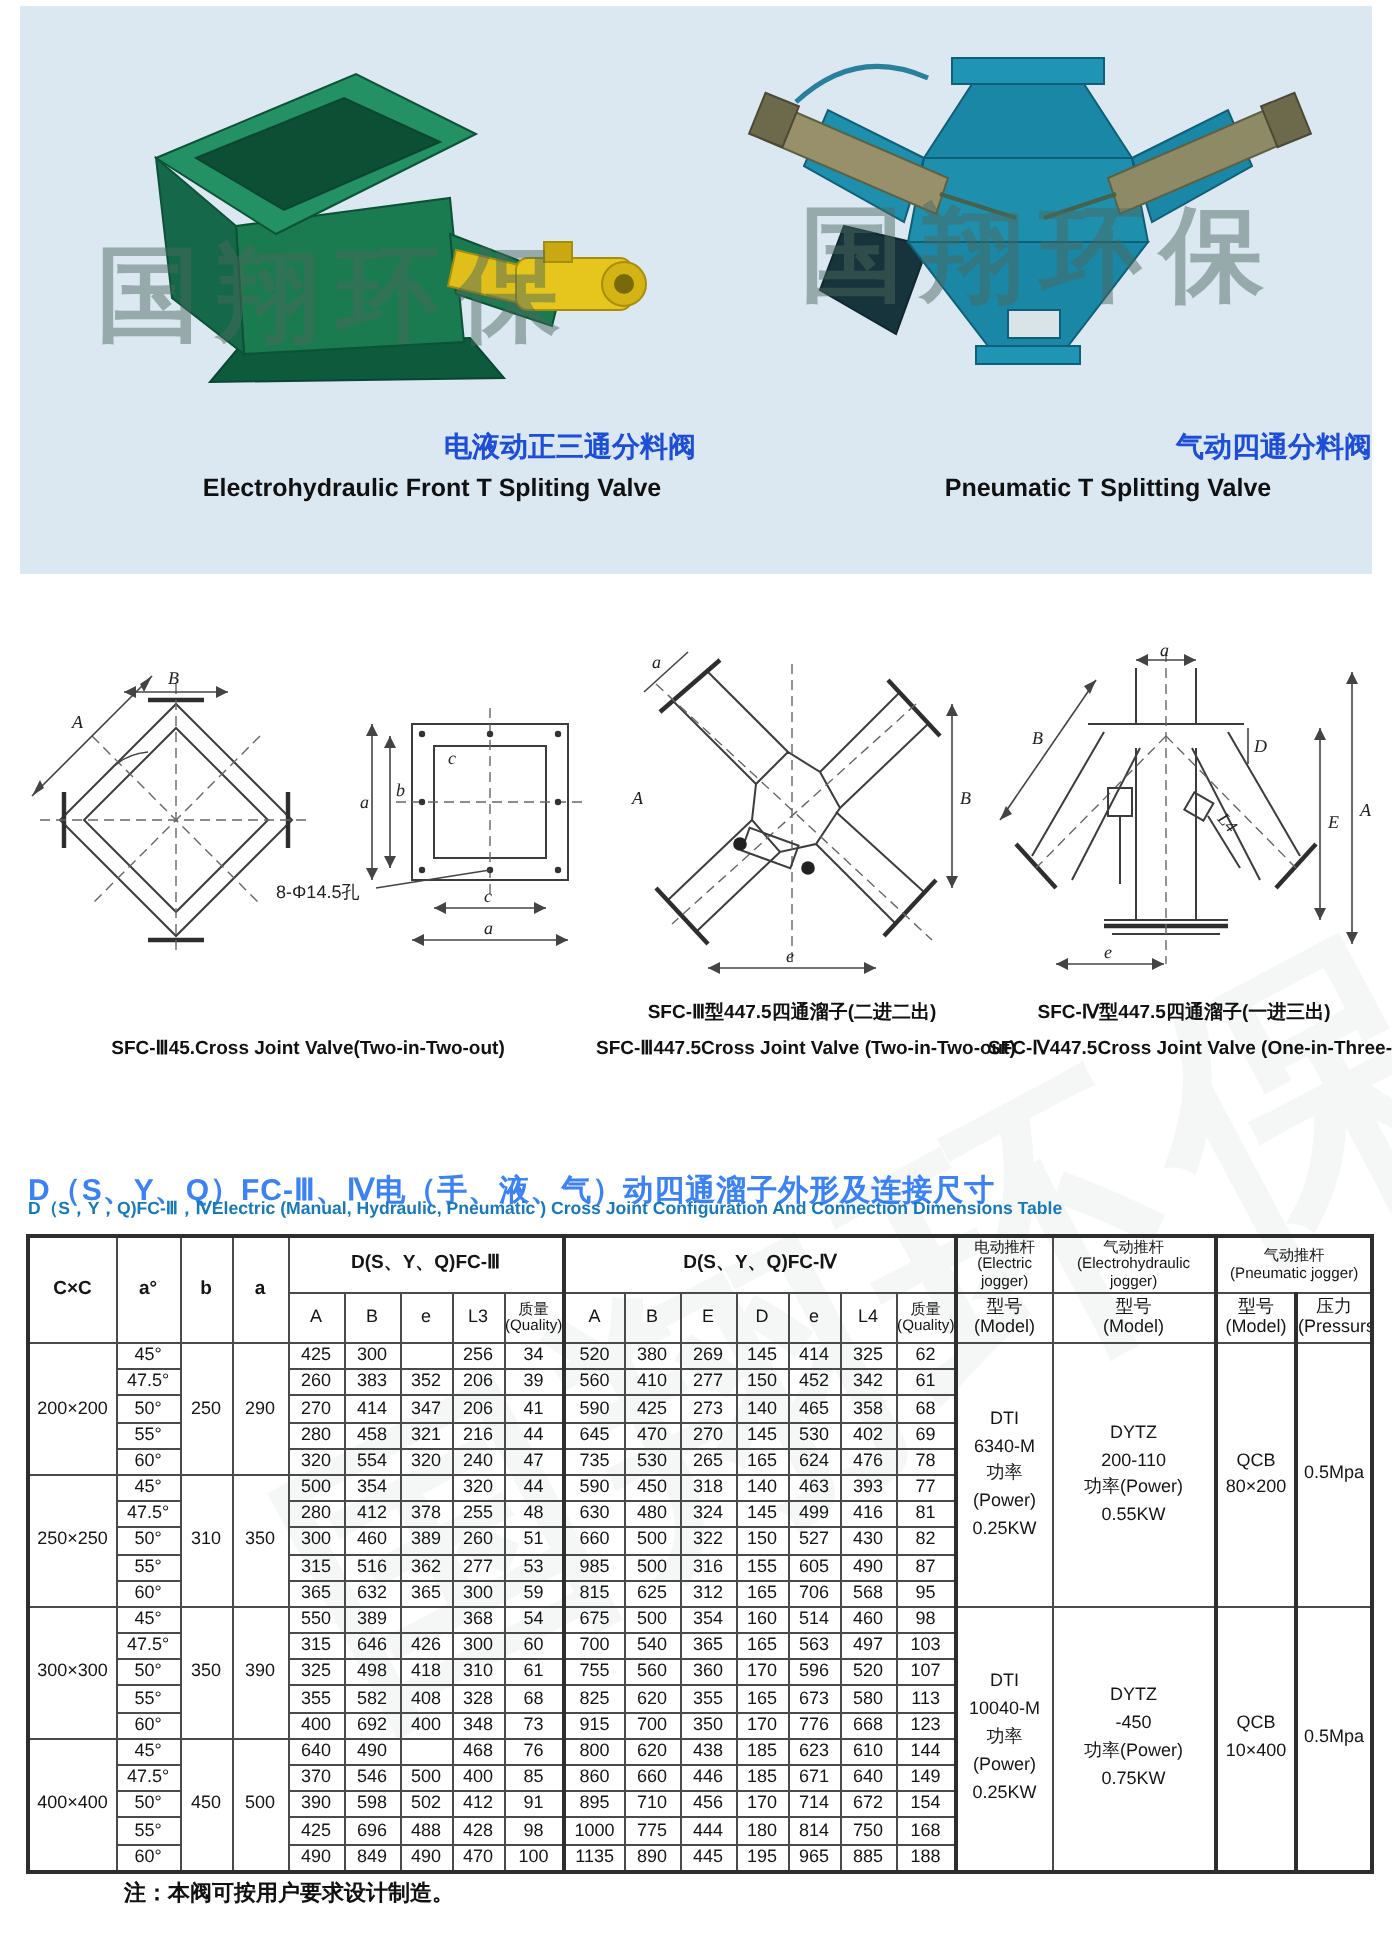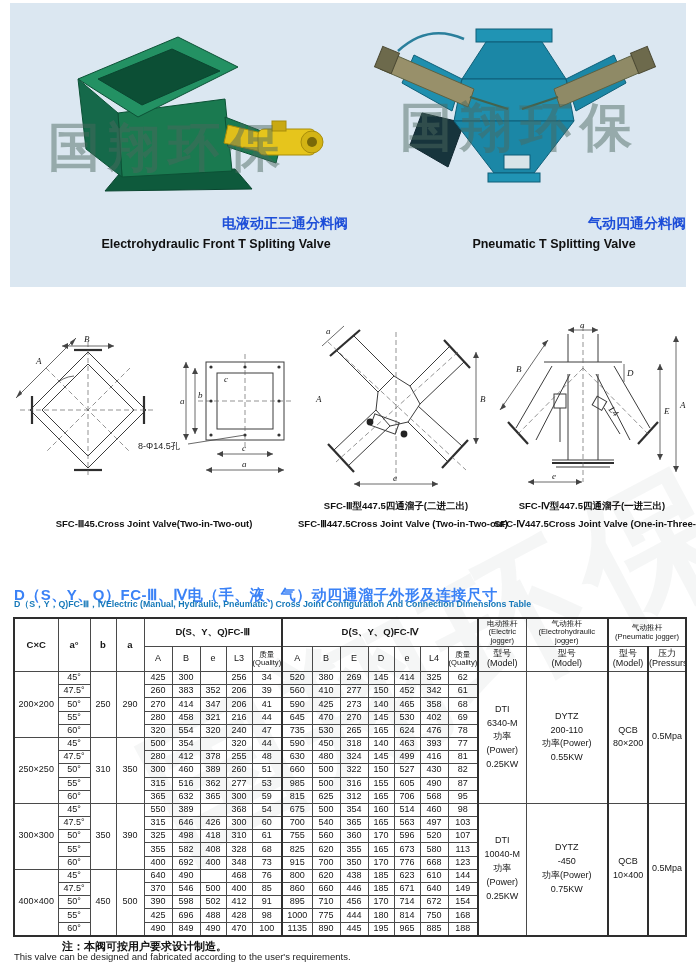--- a/index.html
+++ b/index.html
@@ -688,14 +688,13 @@
           <td>445</td>
           <td>195</td>
           <td>965</td>
           <td>885</td>
           <td>188</td>
         </tr>
       </tbody>
   </table>
 
   <div class="note-zh">注：本阀可按用户要求设计制造。</div>
-  <div class="note-en">This valve can be designed and fabricated according to the user's requirements.</div>
 </div>
 
 </body></html>

